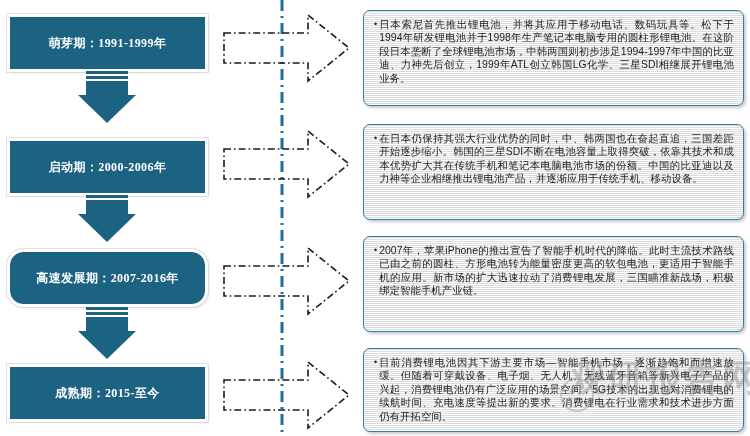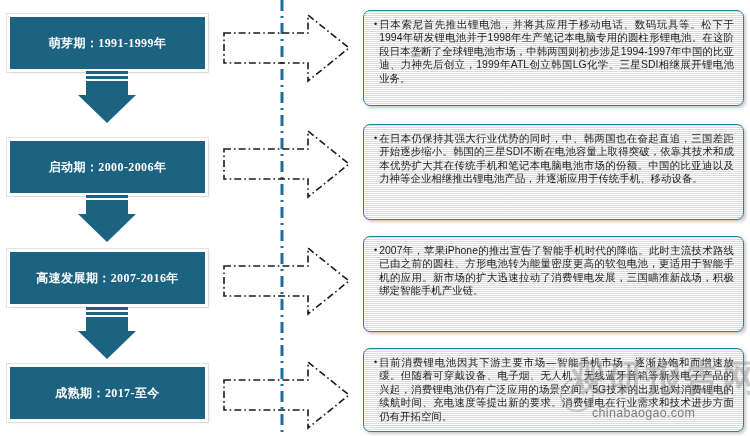--- a/index.html
+++ b/index.html
@@ -38,21 +38,21 @@
     justify-content: center;
     color: #ffffff;
     font-size: 12px;
     font-weight: bold;
     letter-spacing: 0.4px;
     white-space: nowrap;
     font-family: Liberation Serif, serif;
   }
   .stage-box.s0 { top: 17px; }
   .stage-box.s1 { top: 133px; margin-top: 8px; }
-  .stage-box.s2 { top: 252px; }
+  .stage-box.s2 { top: 252px; border-radius: 13px; }
   .stage-box.s3 { top: 367px; }
 
   
   .down-arrow {
     position: absolute;
     left: 78px;
     width: 58px;
     height: 52px;
   }
   .down-arrow.a0 { top: 71px; }
@@ -179,21 +179,21 @@
   <div class="stage-box s0">
     <span>萌芽期：1991-1999年</span>
   </div>
   <div class="stage-box s1">
     <span>启动期：2000-2006年</span>
   </div>
   <div class="stage-box s2">
     <span>高速发展期：2007-2016年</span>
   </div>
   <div class="stage-box s3">
-    <span>成熟期：2017-至今</span>
+    <span>成熟期：2015-至今</span>
   </div>
 
   <svg class="down-arrow a0" viewBox="0 0 58 52" preserveAspectRatio="none" aria-hidden="true">
     <rect x="8" y="0" width="42" height="3.0" fill="#1c6281"></rect>
     <rect x="8" y="5" width="42" height="3.0" fill="#1c6281"></rect>
     <rect x="8" y="10" width="42" height="14" fill="#1c6281"></rect>
     <polygon points="0,24 58,24 29,52" fill="#1c6281"></polygon>
   </svg>
   <svg class="down-arrow a1" viewBox="0 0 58 52" preserveAspectRatio="none" aria-hidden="true">
     <rect x="8" y="0" width="42" height="3.0" fill="#1c6281"></rect>
@@ -245,16 +245,15 @@
   <div class="desc-box b3">
     <div class="desc-row">
       <span class="bullet">•</span>
       <span class="desc-text">目前消费锂电池因其下游主要市场—智能手机市场，逐渐趋饱和而增速放缓。但随着可穿戴设备、电子烟、无人机、无线蓝牙音箱等新兴电子产品的兴起，消费锂电池仍有广泛应用的场景空间，5G技术的出现也对消费锂电的续航时间、充电速度等提出新的要求。消费锂电在行业需求和技术进步方面仍有开拓空间。</span>
     </div>
   </div>
 
   <div id="watermark">
     <div id="wm-seal"></div>
     <div id="wm-glyphs">观研报告网</div>
-    <div id="wm-url">chinabaogao.com</div>
   </div>
 
 </div>
 
 </body></html>

